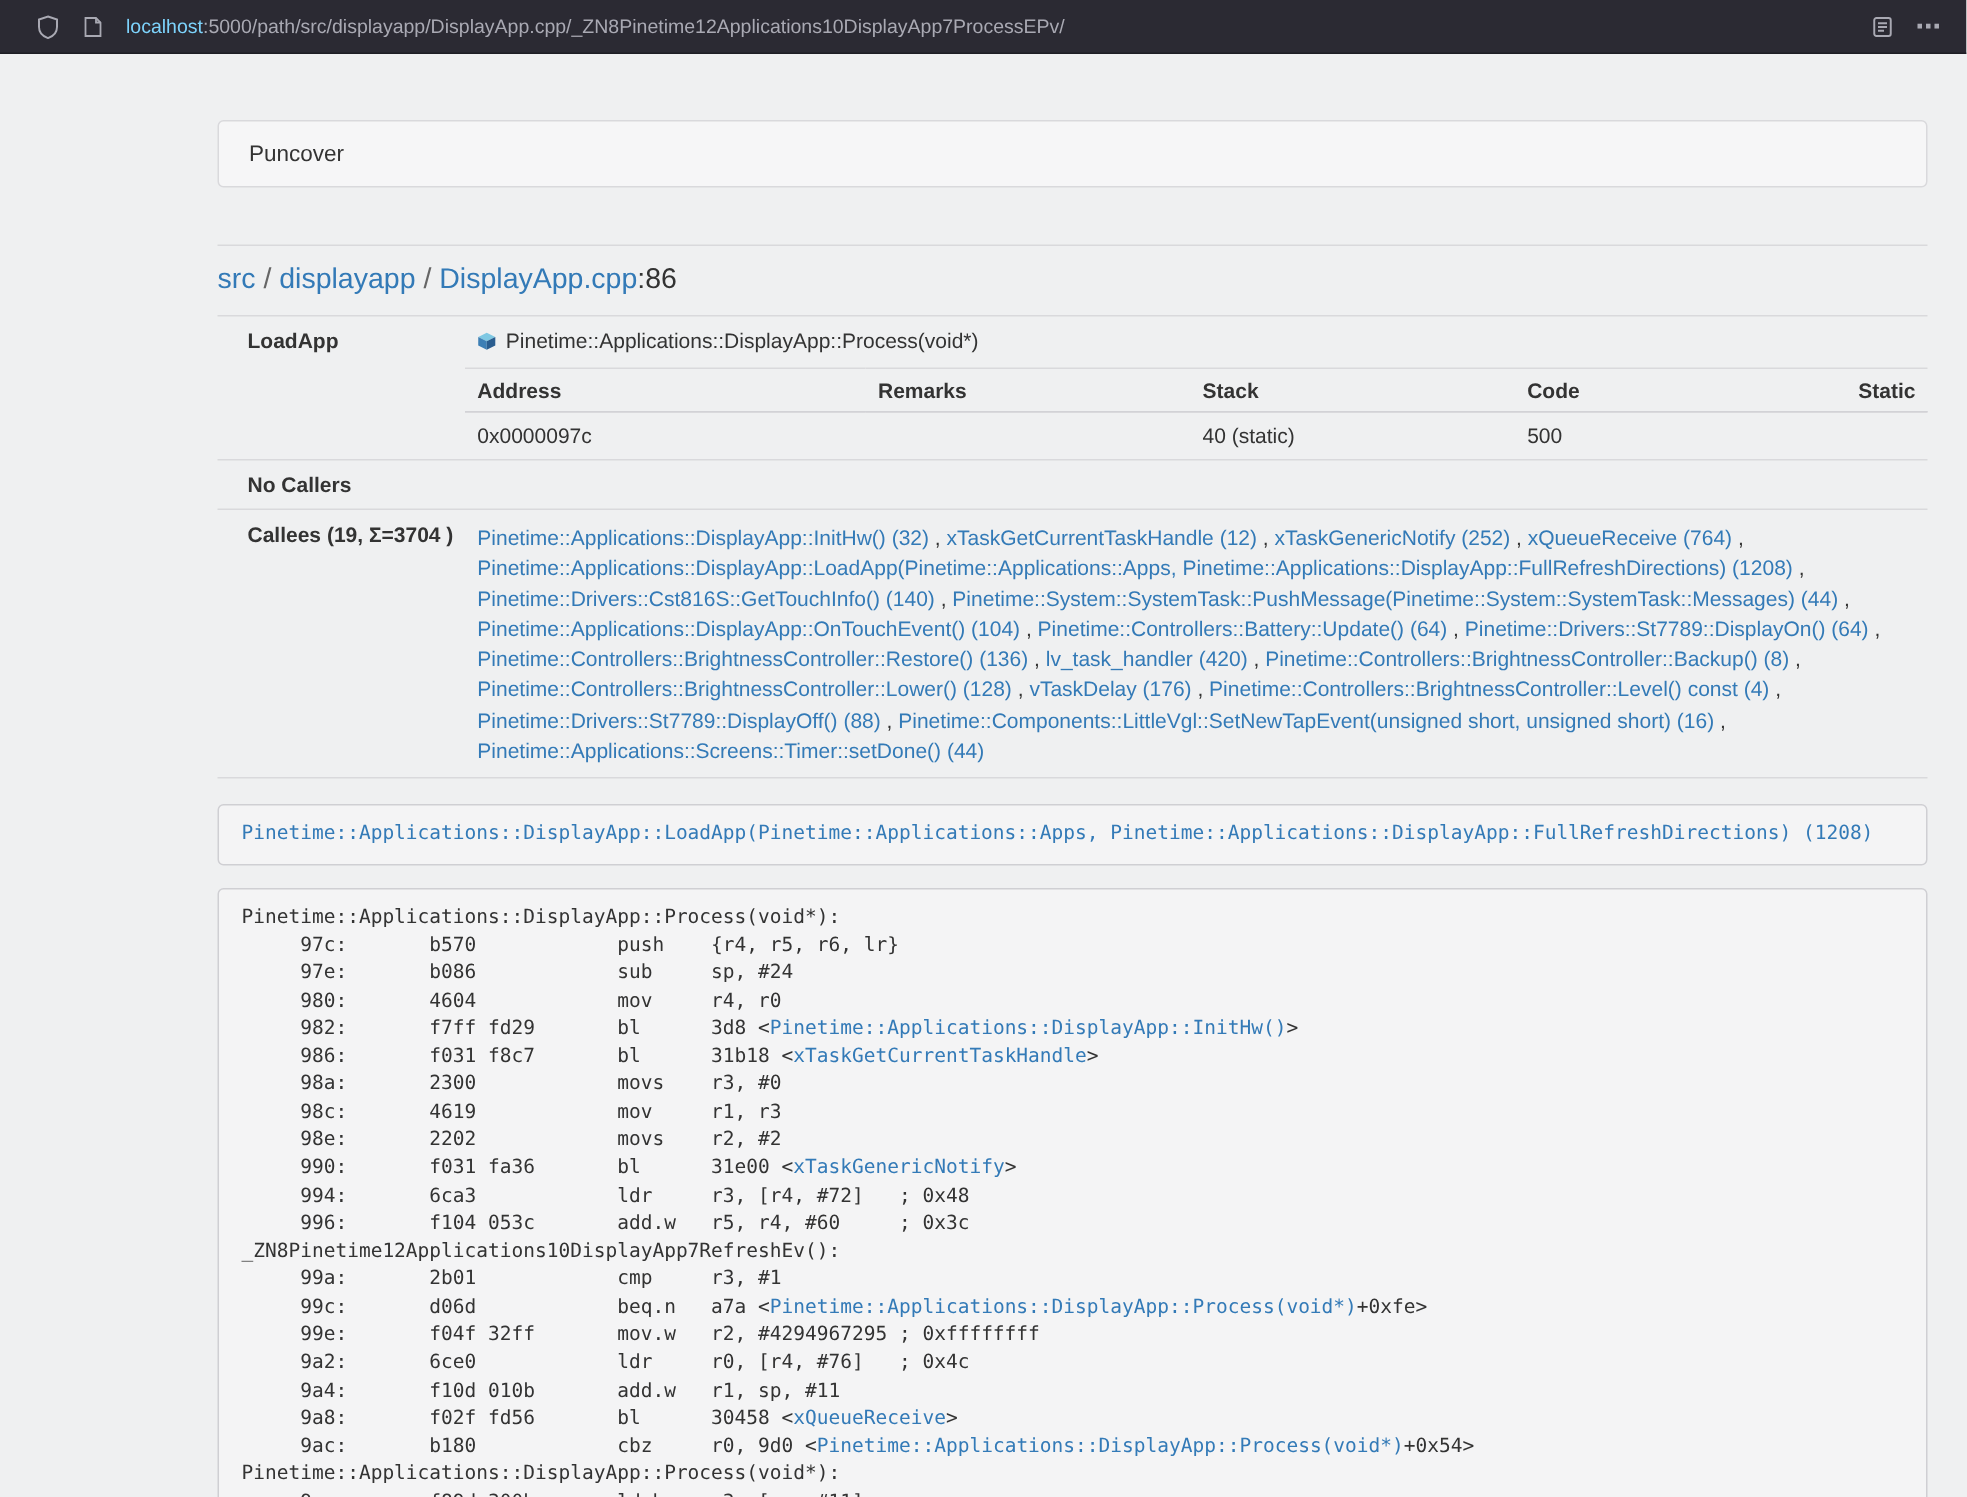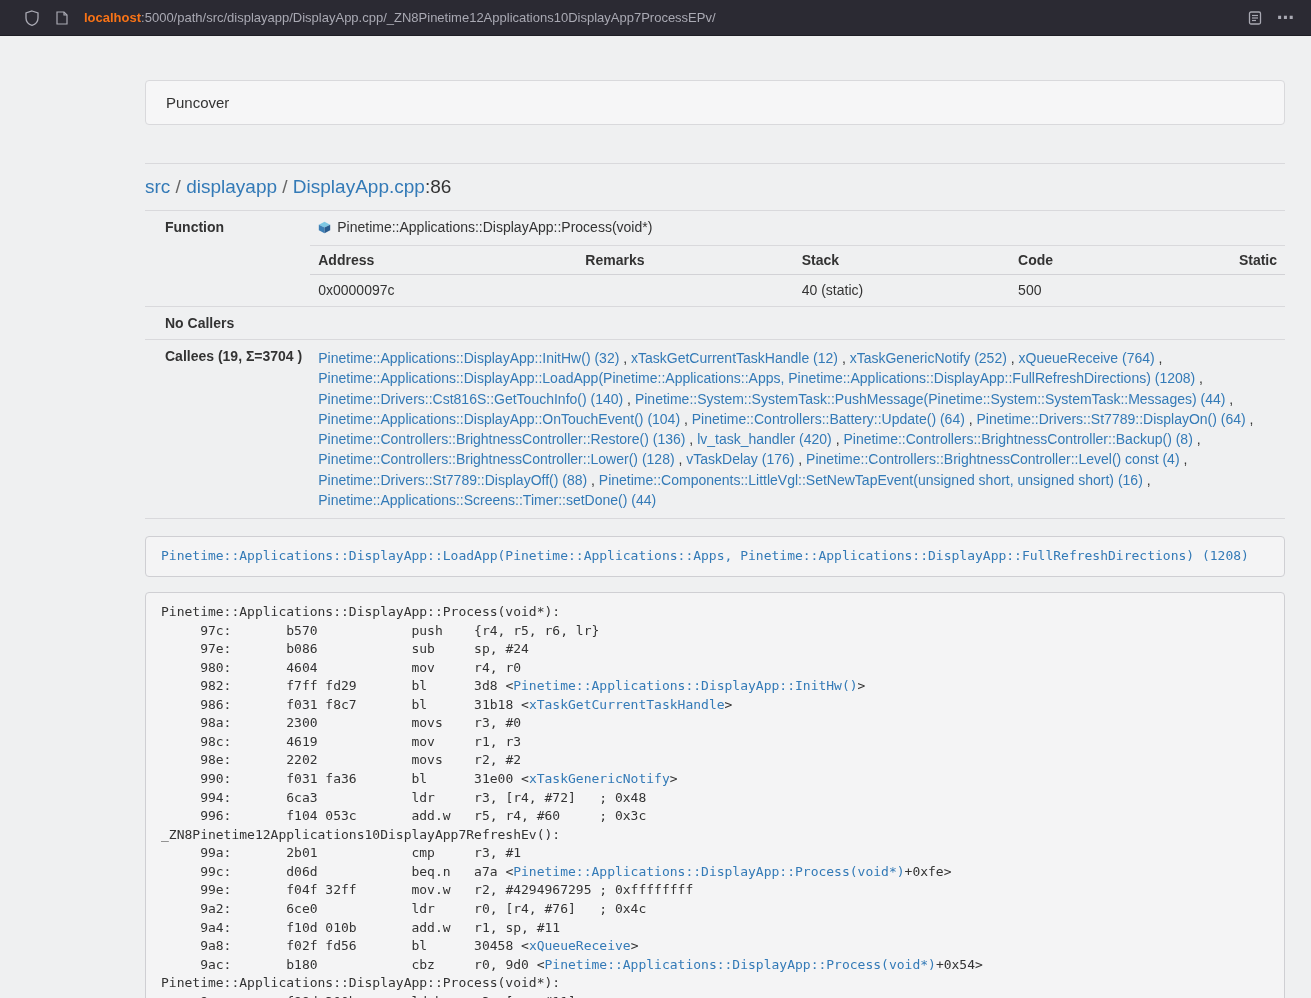--- a/index.html
+++ b/index.html
@@ -17,21 +17,21 @@
     height: 36px;
     background: var(--toolbar-bg, #2b2a33);
     border-bottom: 1px solid #1e1e25;
     display: flex; align-items: center;
     padding: 0 14px 0 24px;
   }
   .bicon { display: inline-flex; align-items: center; justify-content: center;
            width: 16px; height: 16px; margin-right: 14px; flex: none; cursor: pointer; }
   .url-text { flex: 1; font-size: 13px; color: var(--toolbar-text, #a9a9b3);
               white-space: nowrap; overflow: hidden; cursor: text; }
-  .url-text .host { color: #f97316; font-weight: bold; }
+  .url-text .host { color: #7dd3fc; }
   .menu-glyph { width: auto; margin-right: 2px; color: var(--toolbar-text, #a9a9b3);
                 font-size: 17px; font-weight: bold; letter-spacing: 1px; }
 
   
   .container { width: 1140px; margin-left: 145px; }
 
   .panel {
     margin-top: 44px;
     background: #f6f6f7;
     border: 1px solid var(--border, #d9d9dc);
@@ -126,21 +126,21 @@
 
   <hr class="divider">
 
   <div class="breadcrumb">
     <a class="lnk">src</a><span class="sep"> / </span><a class="lnk">displayapp</a><span class="sep"> / </span><a class="lnk">DisplayApp.cpp</a><span>:86</span>
   </div>
 
   <table class="fn-table">
     <tbody>
       <tr>
-        <th>Function</th>
+        <th>LoadApp</th>
         <td class="no-pad">
           <div class="symbol-line">
             <span class="sym-icon">
               <svg width="13" height="13" viewBox="0 0 16 16">
                 <path d="M8 1 L15 4.5 L8 8 L1 4.5 Z" fill="#7ec8e3"></path>
                 <path d="M1 4.5 L8 8 V15 L1 11.5 Z" fill="#3d7fb5"></path>
                 <path d="M15 4.5 L8 8 V15 L15 11.5 Z" fill="#2a5d8f"></path>
               </svg>
             </span><span>Pinetime::Applications::DisplayApp::Process(void*)</span>
           </div>

